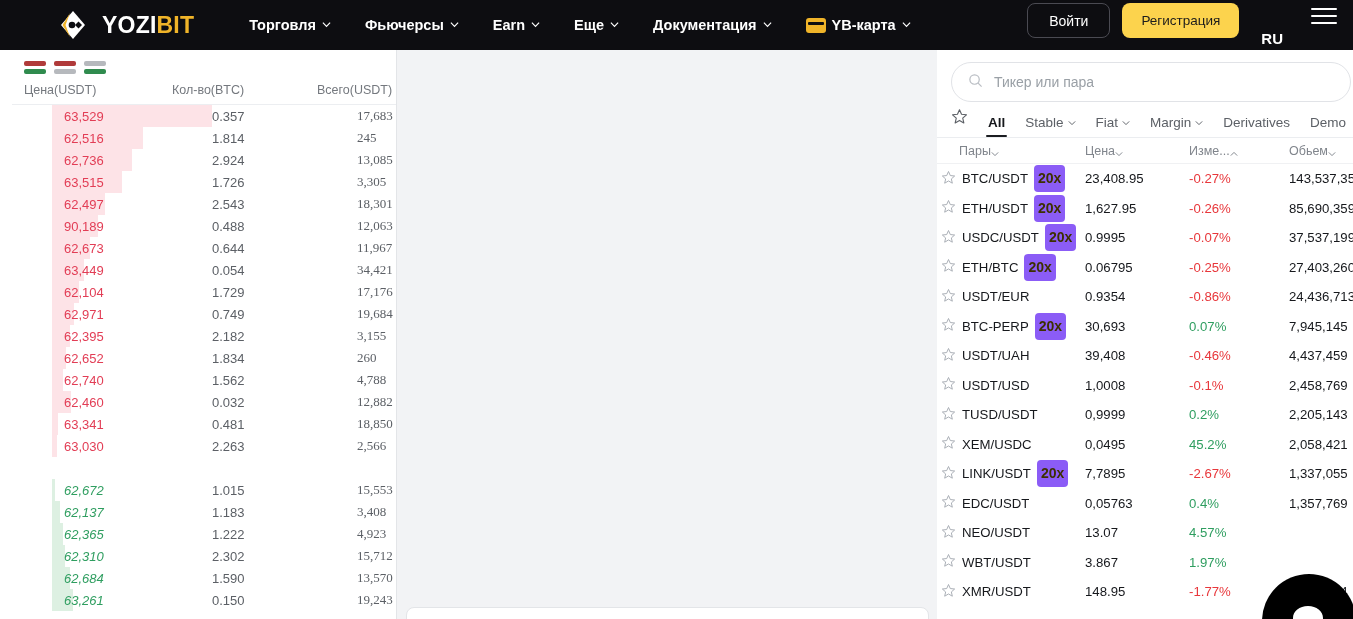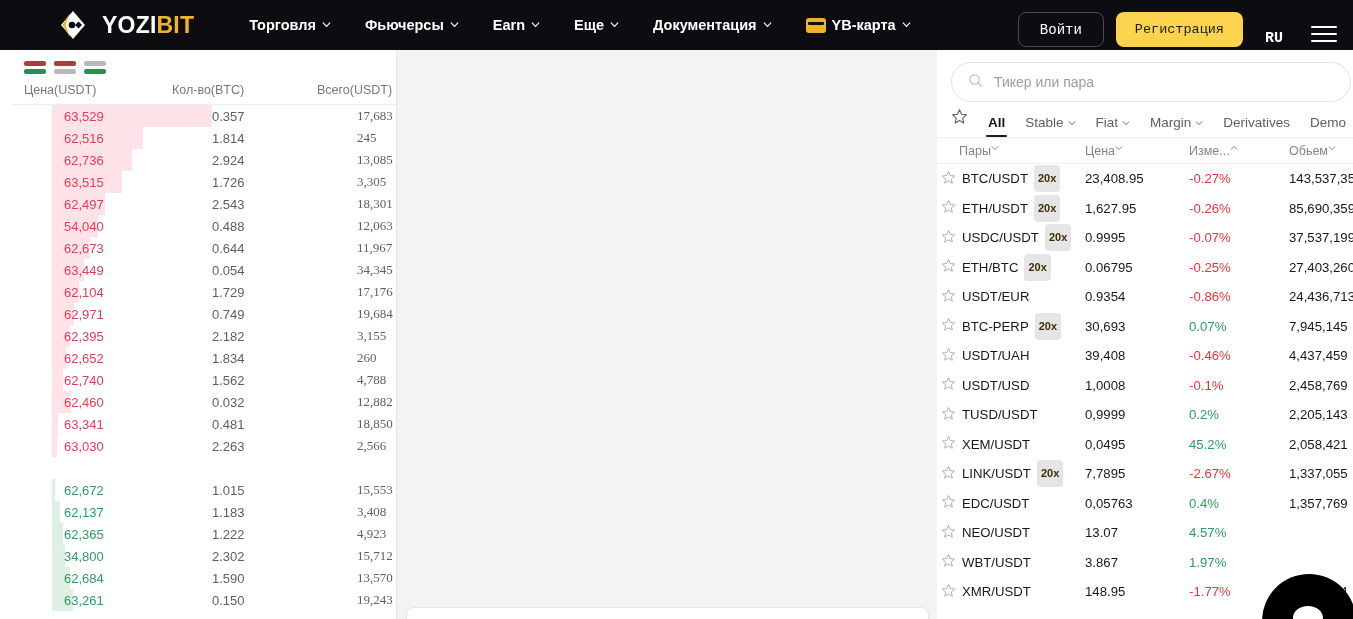--- a/index.html
+++ b/index.html
@@ -44,22 +44,22 @@
   .card-icon {
     width: 20px; height: 15px; border-radius: 3px;
     background: #f0b429; position: relative; flex: 0 0 auto;
   }
   .card-icon:after {
     content: ""; position: absolute; left: 2px; right: 2px; top: 4px;
     height: 3px; background: #0d0d11; border-radius: 1px;
   }
 
   .header-right {
-    margin-left: auto; display: flex; align-items: flex-end;
-    margin-right: 16px; gap: 12px; font-family: Liberation Mono, monospace;
+    margin-left: auto; display: flex; align-items: flex-start;
+    margin-right: 16px; gap: 12px;
   }
   .btn-login {
     border: 1px solid #4a4a52; color: #ffffff; background: transparent;
     border-radius: 8px; height: 35px; padding: 0 21px;
     font-size: 14px; font-family: inherit; cursor: pointer;
   }
   .btn-register {
     border: none; background: #fcd34d; color: #1c1c1c;
     border-radius: 8px; height: 35px; padding: 0 19px;
     font-size: 13.5px; font-family: inherit; cursor: pointer;
@@ -110,21 +110,21 @@
   .ob-depth {
     position: absolute; left: 0; top: 0; bottom: 0;
     pointer-events: none;
   }
   .ob-row.sell .ob-depth { background: #fde3e7; }
   .ob-row.buy  .ob-depth { background: #ddf0e2; }
   .ob-c1 { width: 160px; padding-left: 12px; position: relative; z-index: 2; }
   .ob-c2 { width: 145px; position: relative; z-index: 2; color: #5c6066; }
   .ob-c3 { flex: 1; position: relative; z-index: 2; color: #5c6066; font-family: Liberation Serif, serif; }
   .ob-row.sell .ob-c1 { color: #e23d55; }
-  .ob-row.buy  .ob-c1 { color: #2f9e60; }
+  .ob-row.buy  .ob-c1 { color: #2f9e60; font-style: italic; }
   .ob-gap { height: 22px; }
 
   
   .center {
     position: absolute; left: 386px; top: 0;
     width: 539px; height: 569px;
     background: #f2f3f5;
   }
   .center-panel {
     position: absolute; left: 8px; right: 8px; top: 557px; height: 60px;
@@ -166,34 +166,34 @@
   .mk-tab.active:after {
     content: ""; position: absolute; left: 8px; right: 8px; bottom: 0;
     height: 2px; background: #1b1d21; border-radius: 2px;
   }
 
   .mk-head {
     display: flex; align-items: center; height: 26px;
     font-size: 12.5px; color: #80858c;
     border-bottom: 1px solid #f0f1f3;
   }
-  .mk-head > div { display: flex; align-items: flex-start; cursor: pointer; }
+  .mk-head > div { display: flex; align-items: flex-end; cursor: pointer; }
   .mk-col-pair { width: 148px; padding-left: 22px; }
   .mk-col-price{ width: 104px; }
   .mk-col-chg  { width: 100px; }
   .mk-col-vol  { flex: 1; }
 
   .mk-row {
     display: flex; align-items: center; height: 29.5px;
     font-size: 13.2px; color: #16181c; cursor: pointer;
   }
   .mk-pair { width: 148px; display: flex; align-items: center; gap: 6px; padding-left: 4px; }
   .star-ic { flex: 0 0 auto; }
   .lev {
-    background: #e5e5e5; color: #3d3000; font-size: 11px; font-weight: bold;
+    background: #8b5cf6; color: #3d3000; font-size: 14px; font-weight: bold;
     border-radius: 4px; padding: 7px 4px; line-height: 13px;
   }
   .mk-price { width: 104px; }
   .mk-chg { width: 100px; }
   .mk-chg.up { color: #2f9e60; }
   .mk-chg.down { color: #e8373b; }
   .mk-vol { flex: 1; }
 
   
   .vscroll {
@@ -345,35 +345,35 @@
             <div class="ob-c3">3,305</div>
           </div>
           <div class="ob-row sell">
             <div class="ob-depth" style="width: 52.8px;"></div>
             <div class="ob-c1">62,497</div>
             <div class="ob-c2">2.543</div>
             <div class="ob-c3">18,301</div>
           </div>
           <div class="ob-row sell">
             <div class="ob-depth" style="width: 46.4px;"></div>
-            <div class="ob-c1">54,040</div>
+            <div class="ob-c1">90,189</div>
             <div class="ob-c2">0.488</div>
             <div class="ob-c3">12,063</div>
           </div>
           <div class="ob-row sell">
             <div class="ob-depth" style="width: 38.4px;"></div>
             <div class="ob-c1">62,673</div>
             <div class="ob-c2">0.644</div>
             <div class="ob-c3">11,967</div>
           </div>
           <div class="ob-row sell">
             <div class="ob-depth" style="width: 32px;"></div>
             <div class="ob-c1">63,449</div>
             <div class="ob-c2">0.054</div>
-            <div class="ob-c3">34,345</div>
+            <div class="ob-c3">34,421</div>
           </div>
           <div class="ob-row sell">
             <div class="ob-depth" style="width: 27.2px;"></div>
             <div class="ob-c1">62,104</div>
             <div class="ob-c2">1.729</div>
             <div class="ob-c3">17,176</div>
           </div>
           <div class="ob-row sell">
             <div class="ob-depth" style="width: 22.4px;"></div>
             <div class="ob-c1">62,971</div>
@@ -432,21 +432,21 @@
             <div class="ob-c3">3,408</div>
           </div>
           <div class="ob-row buy">
             <div class="ob-depth" style="width: 11.2px;"></div>
             <div class="ob-c1">62,365</div>
             <div class="ob-c2">1.222</div>
             <div class="ob-c3">4,923</div>
           </div>
           <div class="ob-row buy">
             <div class="ob-depth" style="width: 12.8px;"></div>
-            <div class="ob-c1">34,800</div>
+            <div class="ob-c1">62,310</div>
             <div class="ob-c2">2.302</div>
             <div class="ob-c3">15,712</div>
           </div>
           <div class="ob-row buy">
             <div class="ob-depth" style="width: 17.6px;"></div>
             <div class="ob-c1">62,684</div>
             <div class="ob-c2">1.590</div>
             <div class="ob-c3">13,570</div>
           </div>
           <div class="ob-row buy">
@@ -636,21 +636,21 @@
             </div>
             <div class="mk-price">0,9999</div>
             <div class="mk-chg up">0.2%</div>
             <div class="mk-vol">2,205,143</div>
           </div>
           <div class="mk-row">
             <div class="mk-pair">
               <span class="star-ic"><svg width="15" height="15" viewBox="0 0 20 20">
                   <path d="M10 2 L12.4 7.4 L18.2 8 L13.8 11.9 L15.1 17.6 L10 14.6 L4.9 17.6 L6.2 11.9 L1.8 8 L7.6 7.4 Z" fill="none" stroke="#a8adb4" stroke-width="1.3" stroke-linejoin="round"></path>
                 </svg></span>
-              <span>XEM/USDT</span>
+              <span>XEM/USDC</span>
             </div>
             <div class="mk-price">0,0495</div>
             <div class="mk-chg up">45.2%</div>
             <div class="mk-vol">2,058,421</div>
           </div>
           <div class="mk-row">
             <div class="mk-pair">
               <span class="star-ic"><svg width="15" height="15" viewBox="0 0 20 20">
                   <path d="M10 2 L12.4 7.4 L18.2 8 L13.8 11.9 L15.1 17.6 L10 14.6 L4.9 17.6 L6.2 11.9 L1.8 8 L7.6 7.4 Z" fill="none" stroke="#a8adb4" stroke-width="1.3" stroke-linejoin="round"></path>
                 </svg></span>

